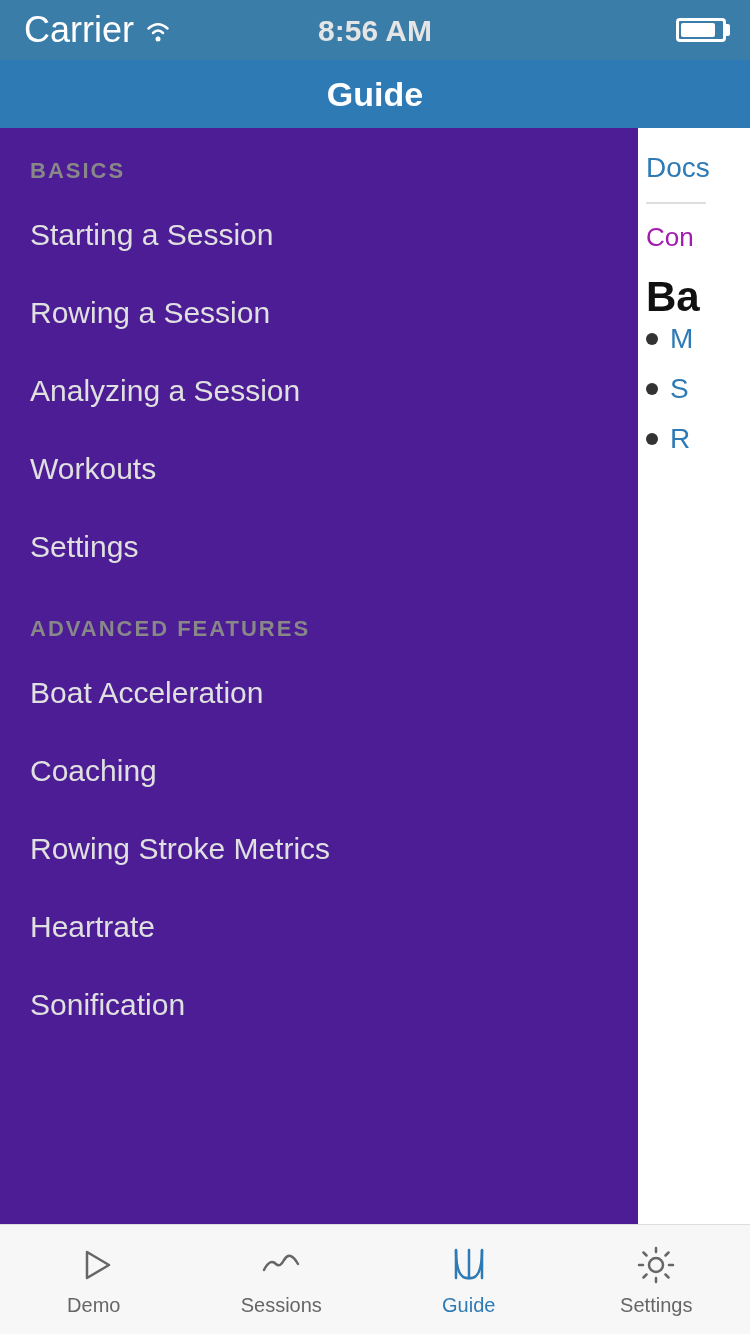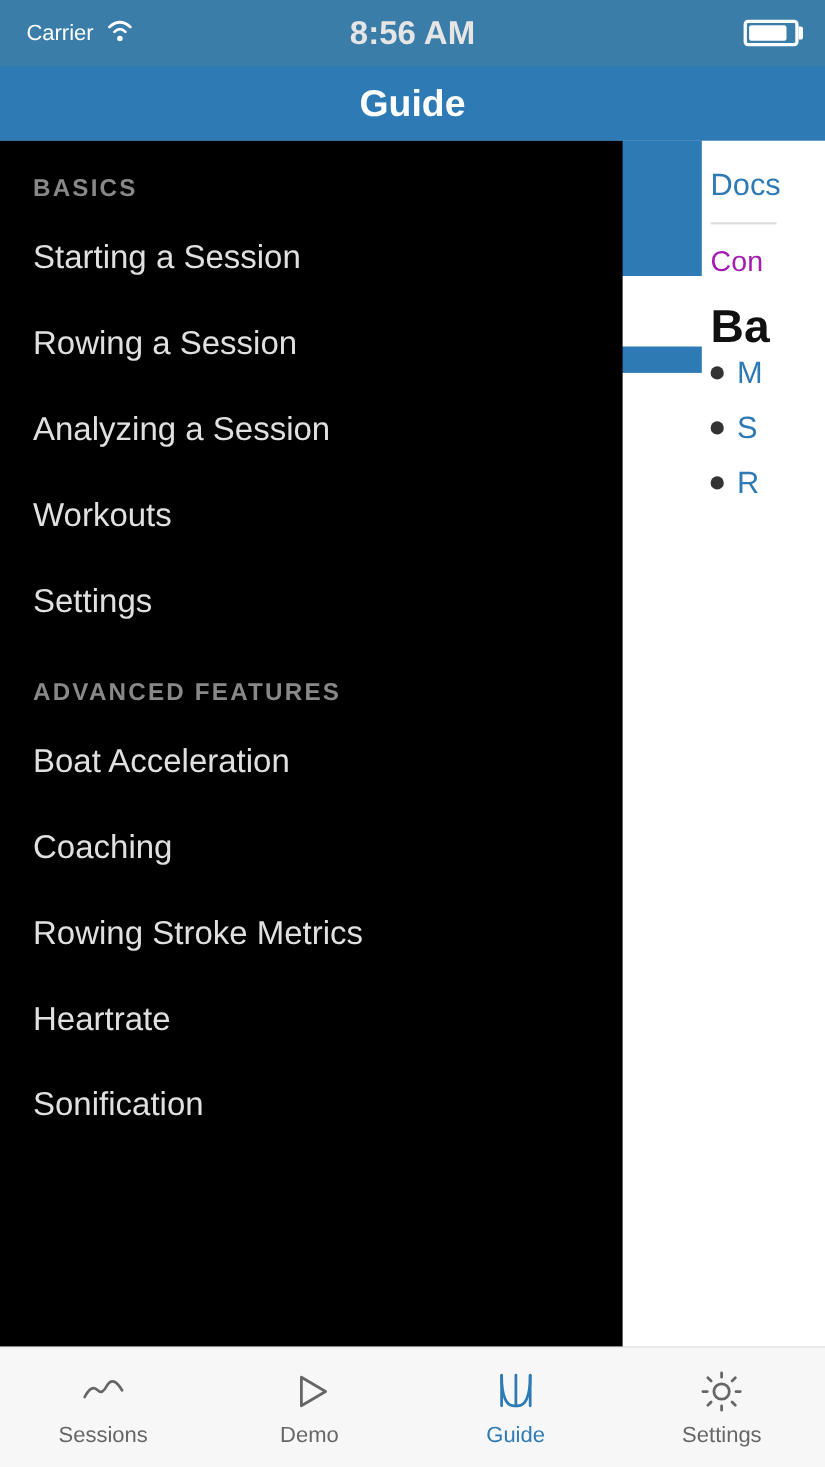--- a/index.html
+++ b/index.html
@@ -18,21 +18,21 @@
       width: 100%;
       height: 60px;
       background: #3a7da8;
       display: flex;
       align-items: center;
       justify-content: space-between;
       padding: 0 24px;
     }
     .status-carrier {
       color: #fff;
-      font-size: 20px;
+      font-size: 36px;
       font-weight: 500;
       display: flex;
       align-items: center;
       gap: 10px;
     }
     .status-time {
       color: #e5e5e5;
       font-size: 30px;
       font-weight: 600;
       position: absolute;
@@ -140,29 +140,28 @@
       border: none;
       background: #fff;
       padding: 0 30px;
       font-size: 28px;
       color: #999;
       outline: none;
     }
 
     
     .sidebar {
-      width: 566px;
-      background: #000000;
+      width: 638px;
+      background: #4c1d95;
       position: absolute;
       top: 128px;
       left: 0;
       bottom: 110px;
       overflow-y: auto;
       z-index: 10;
-      text-decoration: underline;
     }
     .sidebar-section-label {
       color: #888;
       font-size: 22px;
       font-weight: 600;
       letter-spacing: 2px;
       padding: 30px 30px 12px;
       text-transform: uppercase;
     }
     .sidebar-item {
@@ -349,32 +348,32 @@
   <div class="right-bullet">
     <div class="right-bullet-dot"></div>
     <span class="right-bullet-text">R</span>
   </div>
 </div>
 
 <div class="tab-bar" id="tab-bar">
     <div class="tab-item">
       <div class="tab-icon">
         <svg width="46" height="46" viewBox="0 0 46 46" fill="none">
+          <polygon points="16,10 38,23 16,36" stroke="#666" stroke-width="2.5" fill="none" stroke-linejoin="round"></polygon>
+        </svg>
+      </div>
+      <span class="tab-label">Demo</span>
+    </div>
+    <div class="tab-item">
+      <div class="tab-icon">
+        <svg width="46" height="46" viewBox="0 0 46 46" fill="none">
           <path d="M6 28 Q12 16 18 22 Q22 26 26 18 Q32 8 40 22" stroke="#666" stroke-width="2.5" fill="none" stroke-linecap="round"></path>
         </svg>
       </div>
       <span class="tab-label">Sessions</span>
-    </div>
-    <div class="tab-item">
-      <div class="tab-icon">
-        <svg width="46" height="46" viewBox="0 0 46 46" fill="none">
-          <polygon points="16,10 38,23 16,36" stroke="#666" stroke-width="2.5" fill="none" stroke-linejoin="round"></polygon>
-        </svg>
-      </div>
-      <span class="tab-label">Demo</span>
     </div>
     <div class="tab-item">
       <div class="tab-icon active">
         <svg width="46" height="46" viewBox="0 0 46 46" fill="none">
           <path d="M10 8 Q10 38 23 36 Q36 38 36 8" stroke="#2e7ab5" stroke-width="2.5" fill="none"></path>
           <line x1="10" y1="8" x2="10" y2="36" stroke="#2e7ab5" stroke-width="2.5" stroke-linecap="round"></line>
           <line x1="36" y1="8" x2="36" y2="36" stroke="#2e7ab5" stroke-width="2.5" stroke-linecap="round"></line>
           <line x1="23" y1="8" x2="23" y2="36" stroke="#2e7ab5" stroke-width="2.5" stroke-linecap="round"></line>
         </svg>
       </div>

